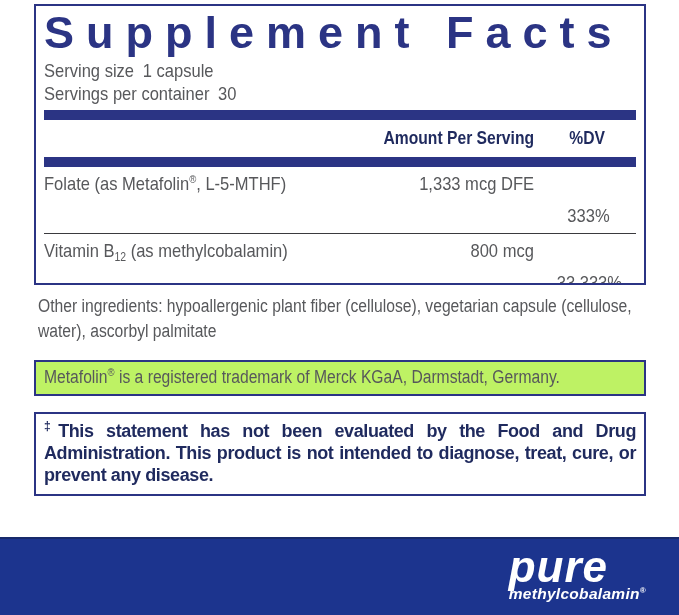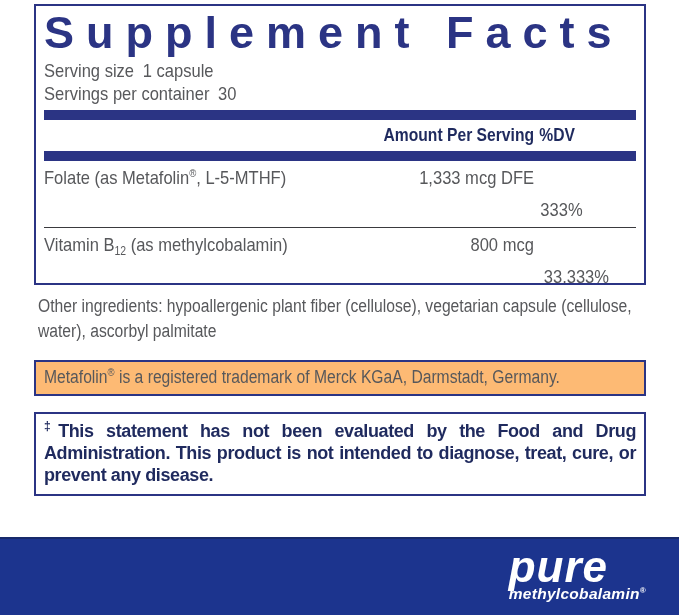--- a/index.html
+++ b/index.html
@@ -23,24 +23,24 @@
     font-size:45px;font-weight:bold;color:var(--navy);
     letter-spacing:12px;white-space:nowrap;line-height:52px;margin-top:1px;
   }
   .serving-line{font-size:19px;color:var(--text-gray);line-height:23px;}
   .cx{display:inline-block;transform:scaleX(0.87);transform-origin:0 50%;white-space:nowrap;}
   .cx-r{display:inline-block;transform:scaleX(0.87);transform-origin:100% 50%;white-space:nowrap;}
   .cx-block{width:114.9%;transform:scaleX(0.87);transform-origin:0 0;}
   .serving-line .val{margin-left:10px;}
   .thick-bar{height:10px;background:var(--navy);margin:0 0;}
   .bar1{margin-top:5px;}
-  .header-row{display:flex;align-items:center;height:31px;}
+  .header-row{display:flex;align-items:center;height:37px;}
   .col-name{flex:1;}
   .col-amount{text-align:right;}
-  .col-dv{width:102px;text-align:left;}
+  .col-dv{width:102px;text-align:center;}
   .header-row .col-amount,.header-row .col-dv{
     font-weight:bold;color:var(--text-navy);font-size:18px;
   }
   .nutrient-row{display:flex;align-items:flex-start;padding:5px 0 4px 0;}
   .nutrient-row .col-name{font-size:19px;color:var(--text-gray);line-height:23px;}
   .nutrient-row .col-amount{font-size:19px;color:var(--text-gray);line-height:23px;}
   .nutrient-row .col-dv{font-size:19px;color:var(--text-gray);line-height:23px;margin-top:32px;}
   .row-sep{border:none;border-top:1.5px solid #3a3a3e;margin:2px 0 0 0;}
   sup.reg{font-size:11px;vertical-align:super;line-height:0;}
   sub.iso{font-size:12px;vertical-align:-4px;line-height:0;}
@@ -48,21 +48,21 @@
 
   
   .other-ingredients{
     position:absolute;left:38px;top:294px;width:606px;
     font-size:18px;color:var(--text-gray);line-height:25px;
   }
 
   
   .trademark-box{
     position:absolute;left:34px;top:360px;width:612px;
-    border:2px solid var(--navy);padding:4px 8px 6px 8px;background:#fdba74;
+    border:2px solid var(--navy);padding:4px 8px 6px 8px;background:#bef264;
     font-size:18px;color:var(--text-gray);line-height:22px;white-space:nowrap;
   }
 
   
   .disclaimer-box{
     position:absolute;left:34px;top:412px;width:612px;
     border:2px solid var(--navy);padding:6px 8px 8px 8px;background:#fff;
     font-size:18px;font-weight:bold;color:var(--text-navy);
     line-height:22px;text-align:justify;letter-spacing:-0.4px;
   }

